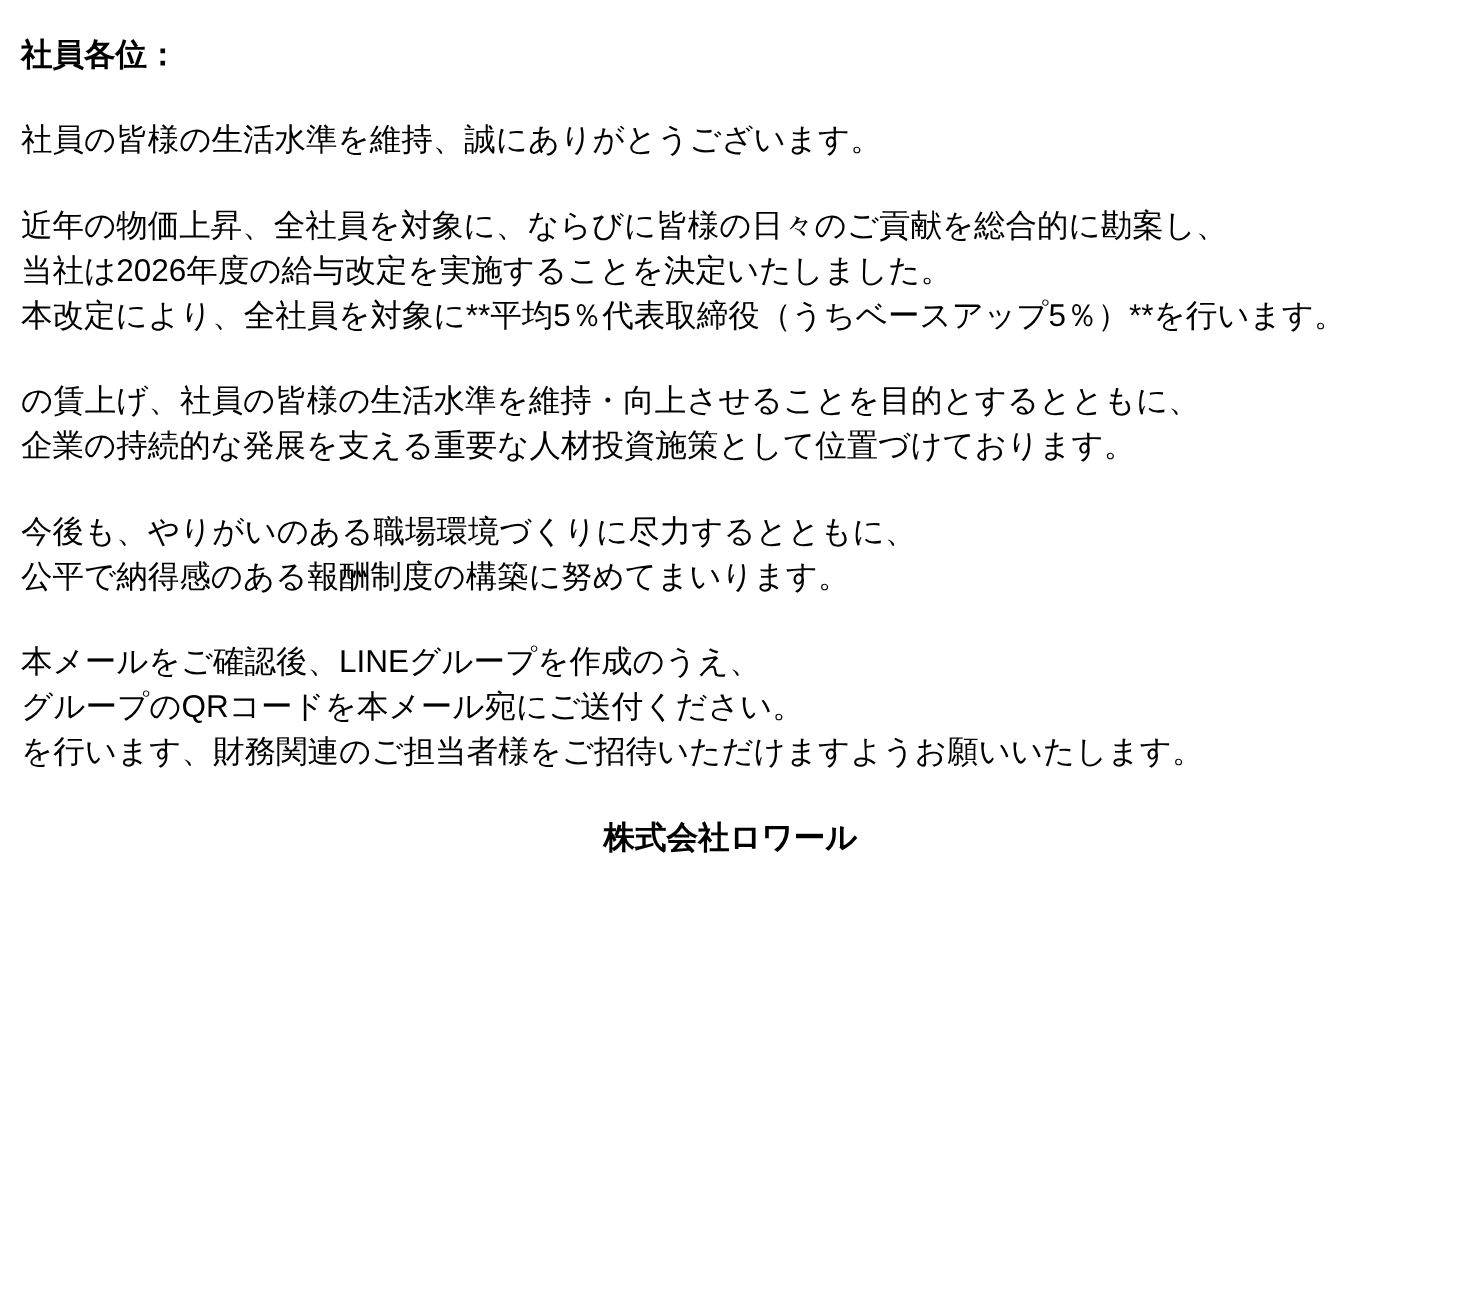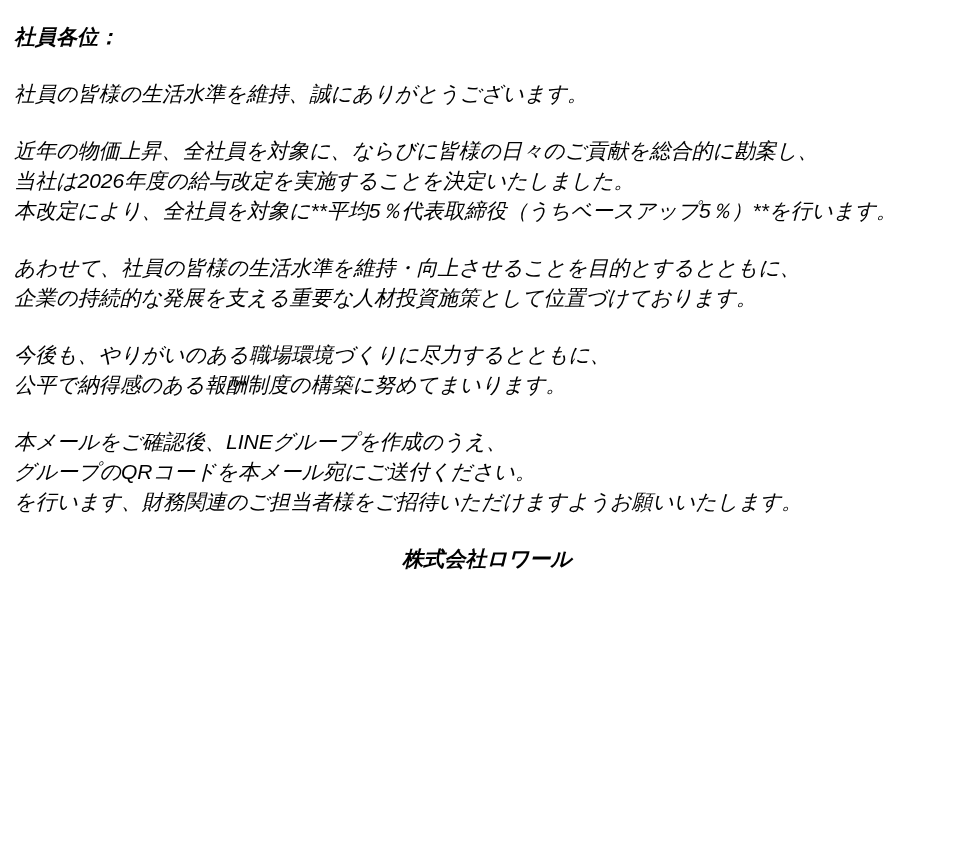--- a/index.html
+++ b/index.html
@@ -14,21 +14,20 @@
   }
   .letter {
     box-sizing: border-box;
     width: 980px;
     height: 866px;
     padding: 22px 20px 12px 14px;
     font-family: "Liberation Sans", "DejaVu Sans", sans-serif;
     font-size: 21px;
     line-height: 30px;
     color: #000000;
-    font-style: italic;
     -webkit-font-smoothing: antialiased;
   }
   .letter p {
     margin: 27px 0;
   }
   .letter p:first-child {
     margin-top: 0;
   }
   .bold {
     font-weight: bold;
@@ -54,21 +53,21 @@
     <span class="line">社員の皆様の生活水準を維持、誠にありがとうございます。</span>
   </p>
 
   <p>
     <span class="line">近年の物価上昇、全社員を対象に、ならびに皆様の日々のご貢献を総合的に勘案し、</span><br>
     <span class="line">当社は2026年度の給与改定を実施することを決定いたしました。</span><br>
     <span class="line">本改定により、全社員を対象に**平均5％代表取締役（うちベースアップ5％）**を行います。</span>
   </p>
 
   <p>
-    <span class="line">あわせて、社員の皆様の生活水準を維持・向上させることを目的とするとともに、</span><br>
+    <span class="line">の賃上げ、社員の皆様の生活水準を維持・向上させることを目的とするとともに、</span><br>
     <span class="line">企業の持続的な発展を支える重要な人材投資施策として位置づけております。</span>
   </p>
 
   <p>
     <span class="line">今後も、やりがいのある職場環境づくりに尽力するとともに、</span><br>
     <span class="line">公平で納得感のある報酬制度の構築に努めてまいります。</span>
   </p>
 
   <p>
     <span class="line">本メールをご確認後、LINEグループを作成のうえ、</span><br>

